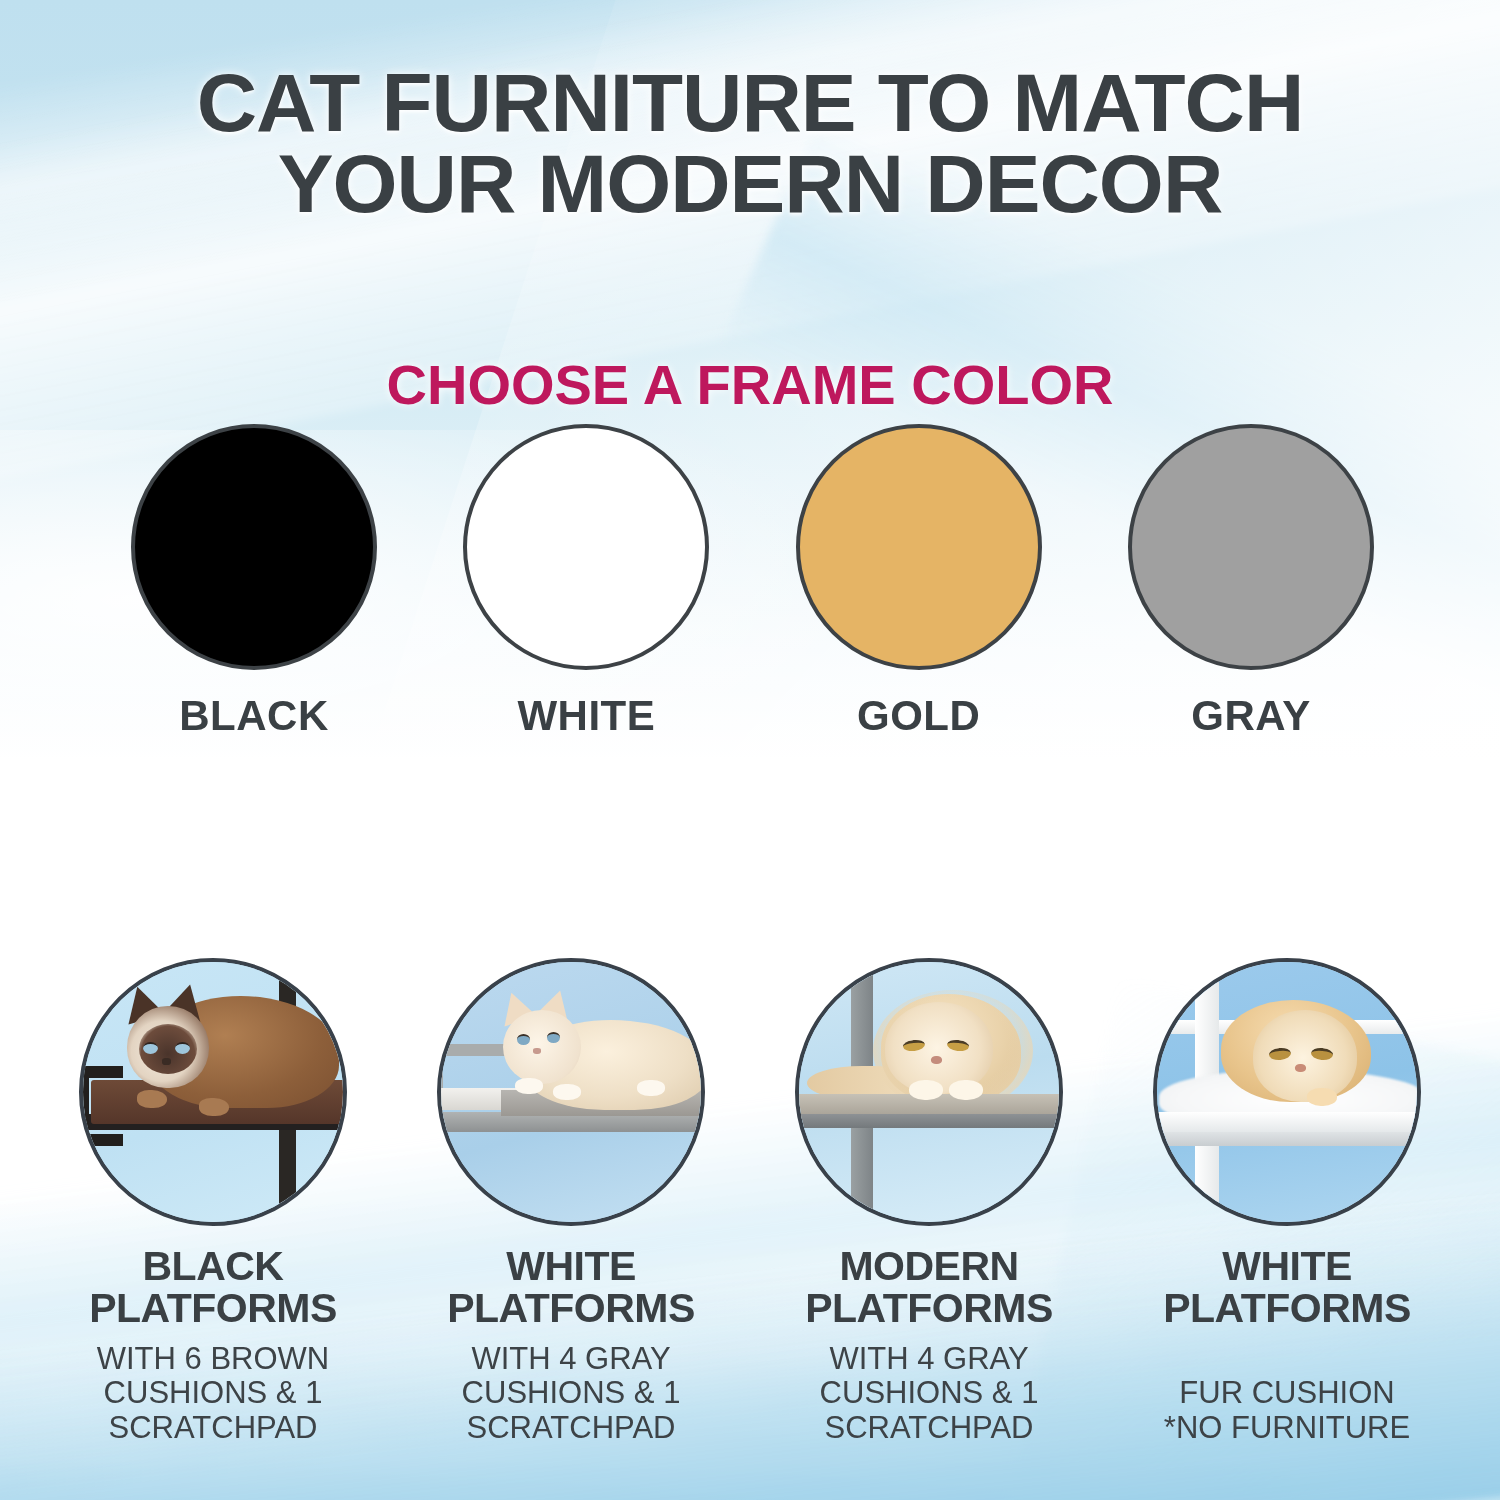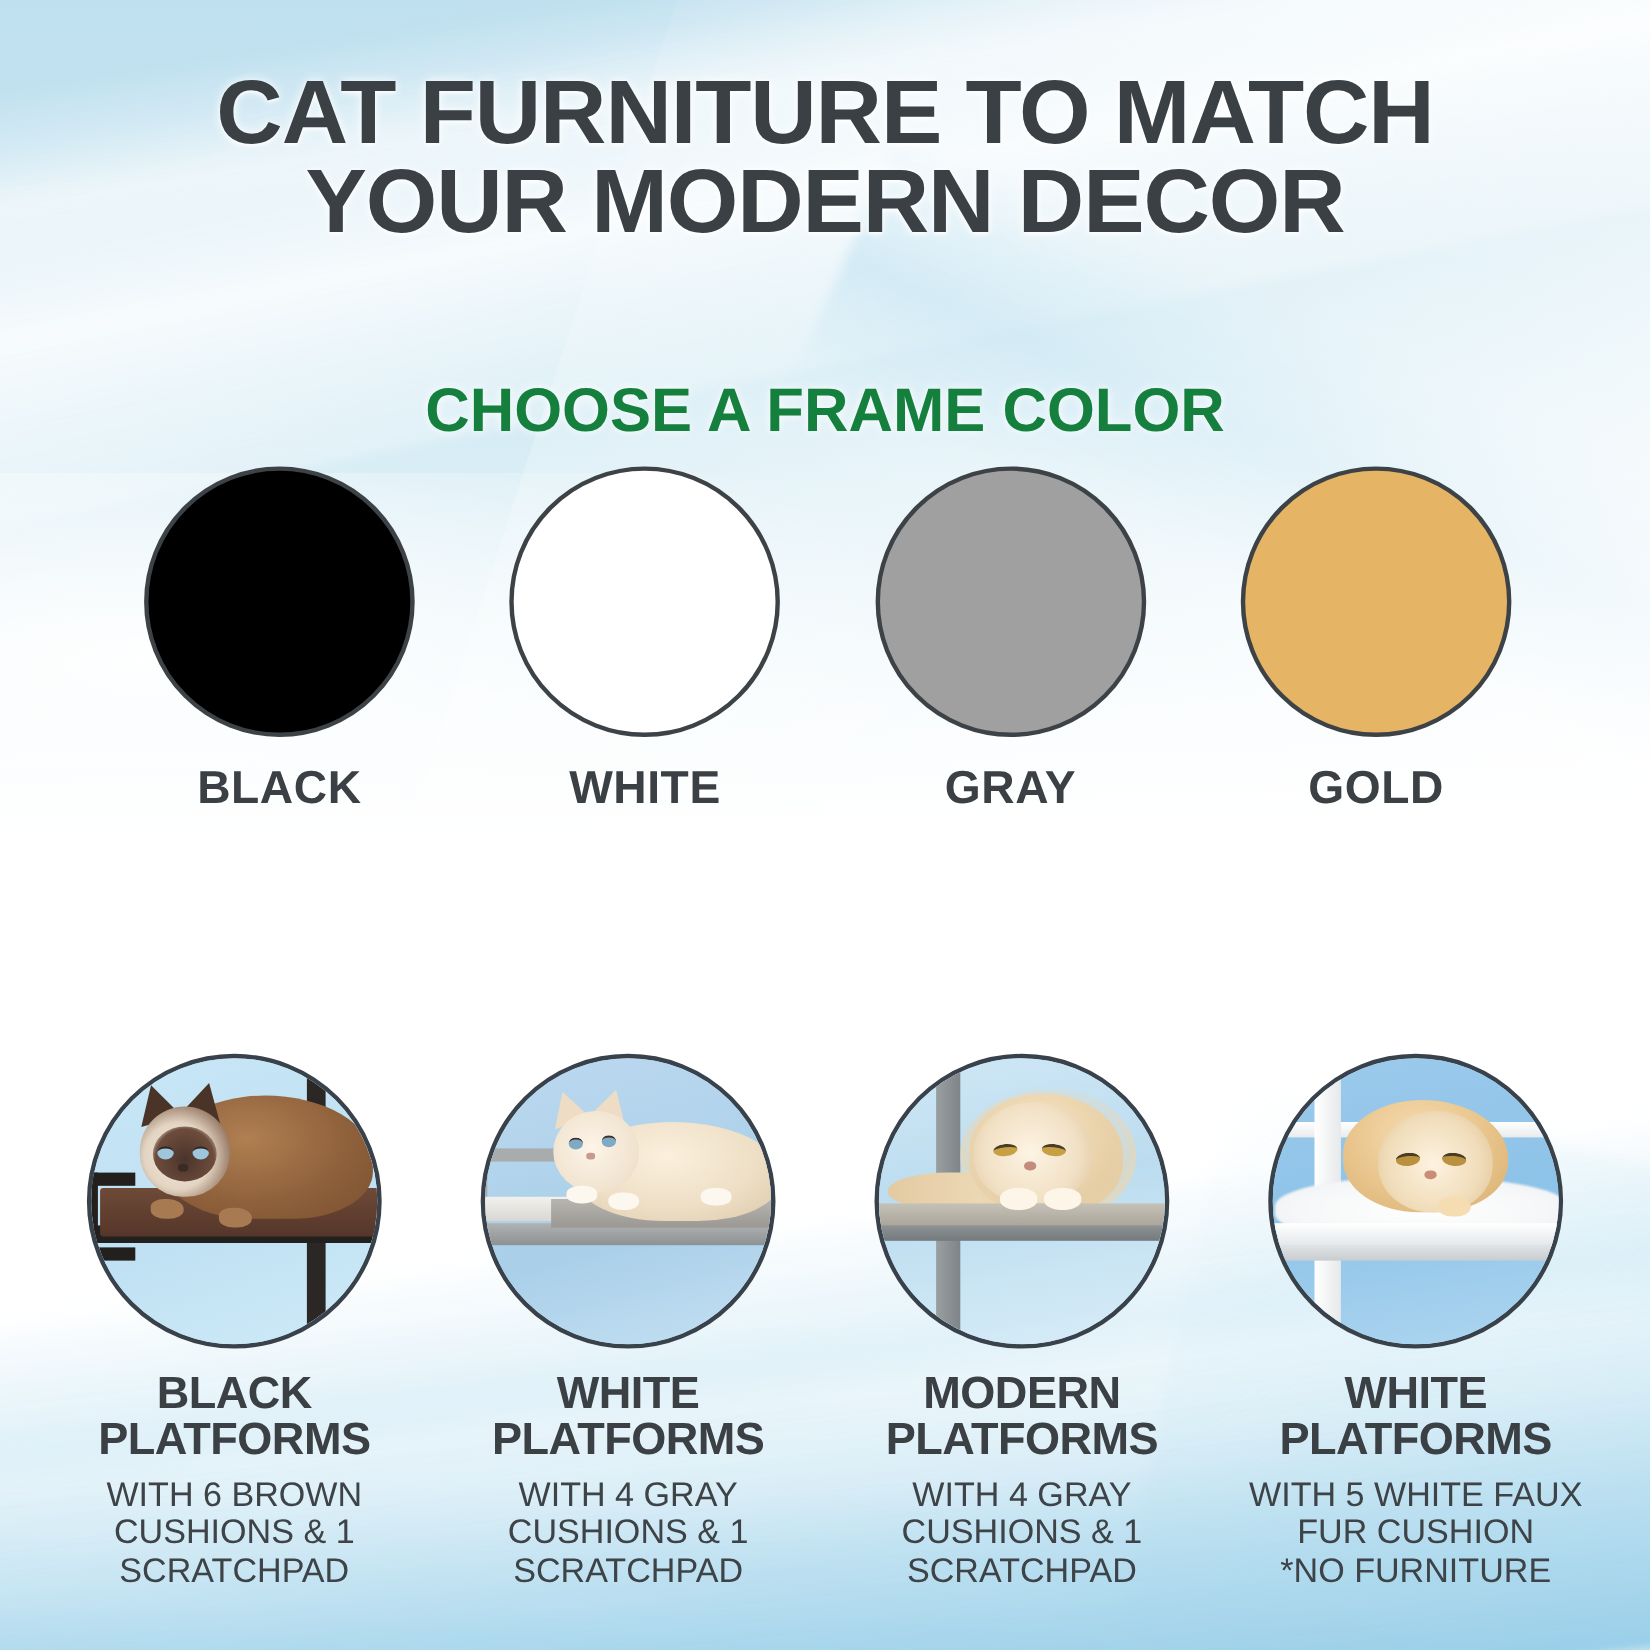--- a/index.html
+++ b/index.html
@@ -134,24 +134,25 @@
     line-height: 0.99;
     letter-spacing: -1px;
     text-shadow: 0 0 10px rgba(255,255,255,0.95), 0 2px 3px rgba(255,255,255,0.8);
     transform: scaleX(1.02);
   }
   .headline .l1 { display: block; }
   .headline .l2 { display: block; }
 
   .section-title {
     position: absolute;
-    color: #15803d;
+    color: #be185d;
     font-family: "Liberation Sans", sans-serif;
     font-weight: bold;
     text-shadow: 0 0 9px rgba(255,255,255,0.9);
+    margin-top: 12px;
   }
   #frame-color-title {
     left: 0;
     top: 340px;
     width: 1500px;
     text-align: center;
     font-size: 56px;
     letter-spacing: 0px;
   }
   #combo-title {
@@ -353,27 +354,27 @@
         <div class="swatch-dot" style="background:#000000;"></div>
         <div class="swatch-label">BLACK</div>
       </div>
 
       <div class="swatch-item">
         <div class="swatch-dot" style="background:#ffffff;"></div>
         <div class="swatch-label">WHITE</div>
       </div>
 
       <div class="swatch-item">
+        <div class="swatch-dot" style="background:#e5b465;"></div>
+        <div class="swatch-label">GOLD</div>
+      </div>
+
+      <div class="swatch-item">
         <div class="swatch-dot" style="background:#a0a0a0;"></div>
         <div class="swatch-label">GRAY</div>
-      </div>
-
-      <div class="swatch-item">
-        <div class="swatch-dot" style="background:#e5b465;"></div>
-        <div class="swatch-label">GOLD</div>
       </div>
 
     </div>
 
 
     <div class="combo-row">
 
       <div class="combo-item">
         <div class="photo">
           <div class="scene">
@@ -480,21 +481,21 @@
             <div class="s4-paw a"></div>
             <div class="s4-shelf"></div>
             <div class="s4-shelf2"></div>
           </div>
         </div>
         <div class="combo-head">
           <span>WHITE</span><br>
           <span>PLATFORMS</span>
         </div>
         <div class="combo-sub">
-          <span>WITH 5 WHITE FAUX</span><br>
+          <br>
           <span>FUR CUSHION</span><br>
           <span>*NO FURNITURE</span>
         </div>
       </div>
 
     </div>
 
   </div>
 </div>
 

